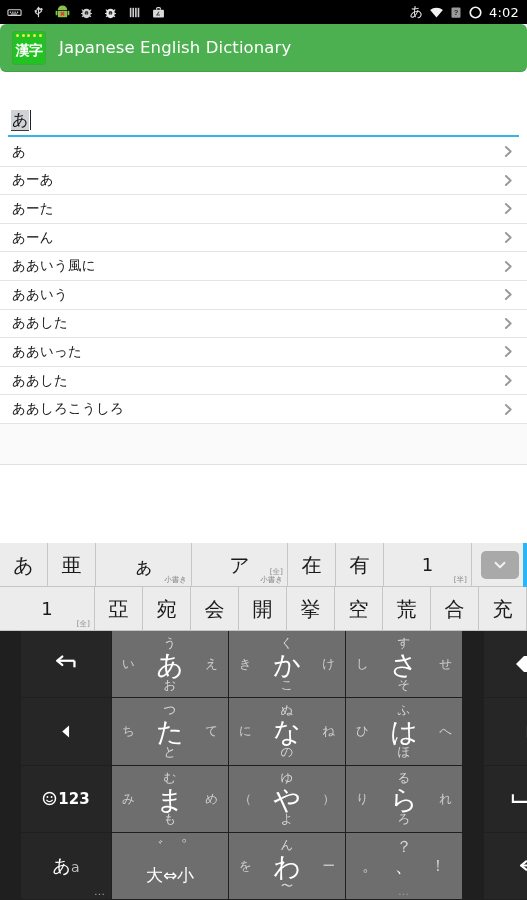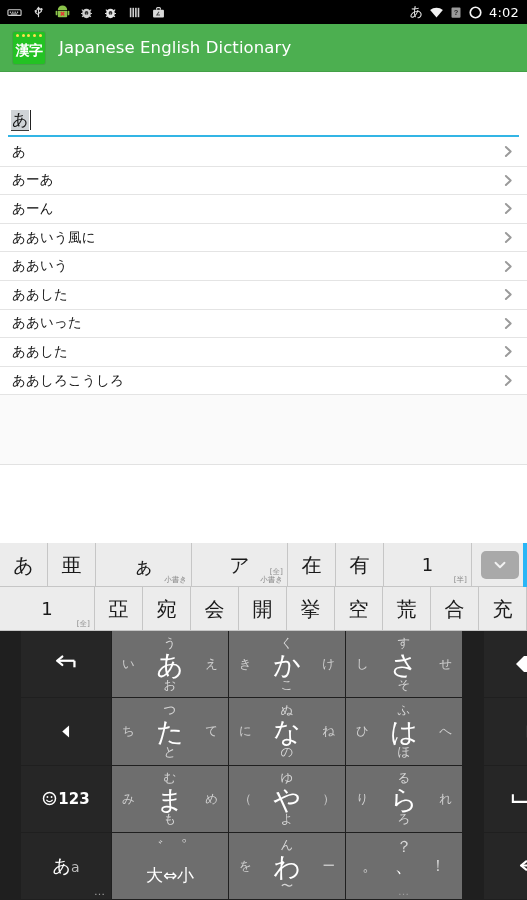--- a/index.html
+++ b/index.html
@@ -20,20 +20,21 @@
   .sb-right { margin-left:auto; display:flex; align-items:center; gap:6px; padding-right:8px; }
   .sb-ico { width:15px; height:15px; display:block; }
   .sb-clock { color:#ffffff; font-size:13px; letter-spacing:0.2px; }
   .sb-ime { color:#e8e8e8; font-size:13px; }
 
   
   .actionbar {
     position:absolute; left:0; top:24px; width:527px; height:48px;
     background:#4caf50; display:flex; align-items:center; padding-left:13px;
     border-bottom:1px solid #43a047;
+    border-radius:6px;
   }
   .app-icon {
     width:32px; height:32px; background:#23c223; border-radius:2px;
     position:relative; display:flex; align-items:center; justify-content:center;
     box-shadow:0 0 0 1px rgba(0,0,0,.08);
   }
   .app-icon .rings {
     position:absolute; top:2px; left:0; width:100%;
     display:flex; justify-content:space-evenly;
   }
@@ -291,20 +292,28 @@
     </div>
     <div class="row">
       <span class="row-label">あーあ</span>
       <span class="chev">
           <svg viewBox="0 0 12 12" width="13" height="13">
             <path d="M3.6 1.8L8 6l-4.4 4.2" fill="none" stroke="#9a9a9a" stroke-width="1.8" stroke-linecap="round" stroke-linejoin="round"></path>
           </svg>
         </span>
     </div>
     <div class="row">
+      <span class="row-label">あーた</span>
+      <span class="chev">
+          <svg viewBox="0 0 12 12" width="13" height="13">
+            <path d="M3.6 1.8L8 6l-4.4 4.2" fill="none" stroke="#9a9a9a" stroke-width="1.8" stroke-linecap="round" stroke-linejoin="round"></path>
+          </svg>
+        </span>
+    </div>
+    <div class="row">
       <span class="row-label">あーん</span>
       <span class="chev">
           <svg viewBox="0 0 12 12" width="13" height="13">
             <path d="M3.6 1.8L8 6l-4.4 4.2" fill="none" stroke="#9a9a9a" stroke-width="1.8" stroke-linecap="round" stroke-linejoin="round"></path>
           </svg>
         </span>
     </div>
     <div class="row">
       <span class="row-label">ああいう風に</span>
       <span class="chev">

